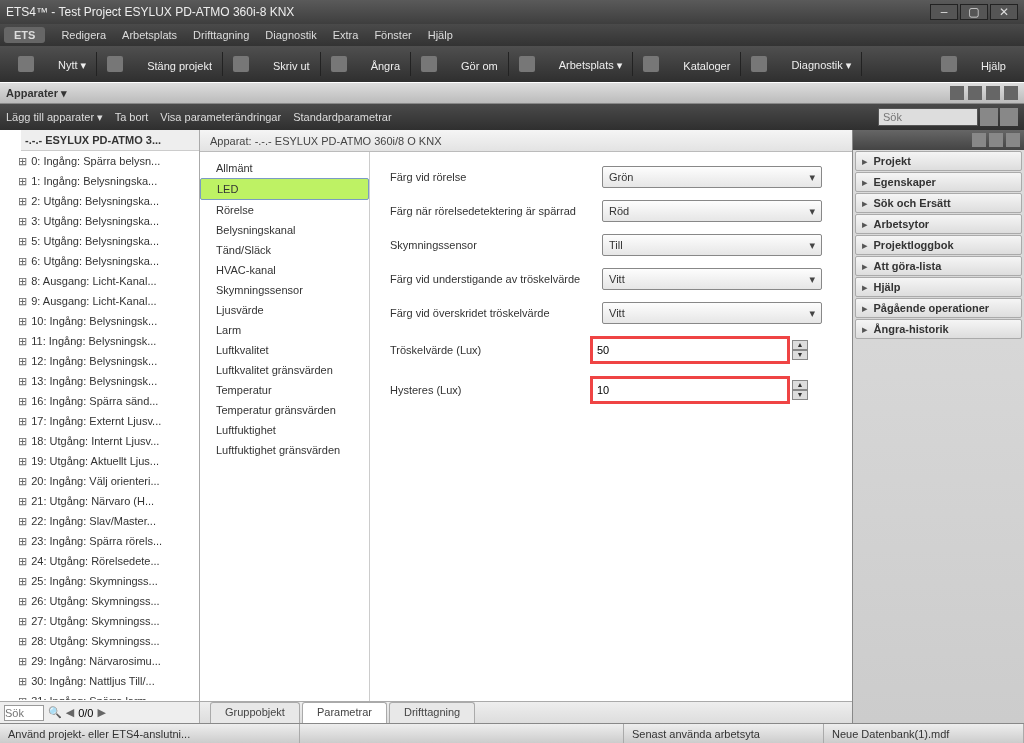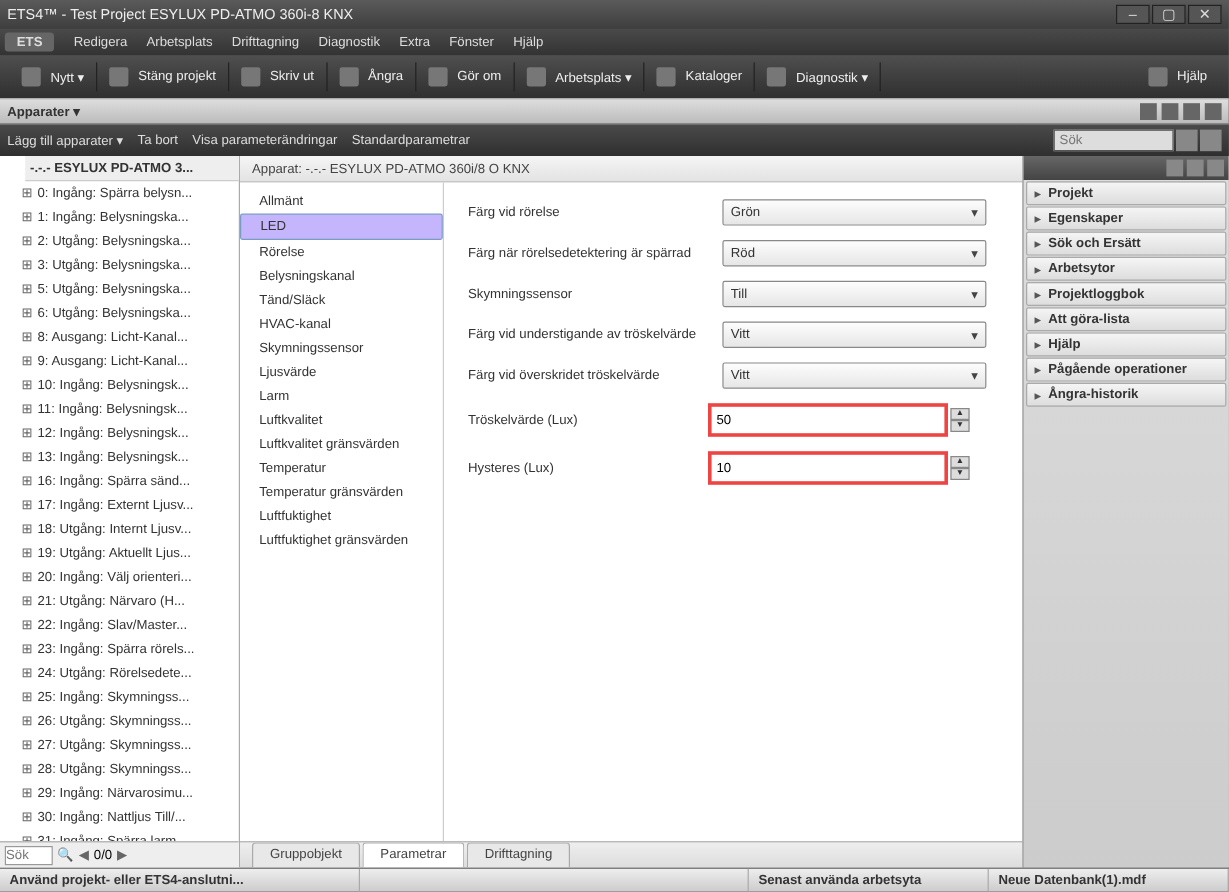--- a/index.html
+++ b/index.html
@@ -8,21 +8,21 @@
 .titlebar { height: 24px; background: linear-gradient(#5a5a5a,#3e3e3e); color: #eee; display: flex; align-items: center; padding: 0 6px; }
 .titlebar .title { flex: 1; font-size: 12px; }
 .win-btns { display: flex; gap: 2px; }
 .win-btn { width: 28px; height: 16px; background: #555; color: #ddd; text-align: center; line-height: 14px; border: 1px solid #222; cursor: pointer; font-size: 12px; }
 
 .menubar { height: 22px; background: linear-gradient(#4a4a4a,#333); display: flex; align-items: center; padding: 0 4px; color: #ddd; }
 .menubar .ets { background: #666; padding: 2px 10px; border-radius: 3px; margin-right: 8px; font-weight: bold; }
 .menubar .menu-item { padding: 2px 8px; cursor: pointer; }
 
 .toolbar { height: 36px; background: linear-gradient(#4f4f4f,#2f2f2f); display: flex; align-items: center; padding: 0 8px; color: #eee; }
-.tool-btn { display: flex; align-items: center; gap: 8px; padding: 4px 10px; cursor: pointer; border-right: 1px solid #222; }
+.tool-btn { display: flex; align-items: flex-end; gap: 24px; padding: 4px 10px; cursor: pointer; border-right: 1px solid #222; }
 .tool-btn:last-child { border: none; margin-left: auto; }
 .tool-ico { width: 16px; height: 16px; background: #777; border-radius: 2px; }
 
 .sub-header { height: 22px; background: linear-gradient(#ddd,#bbb); border-top: 1px solid #fff; border-bottom: 1px solid #888; display: flex; align-items: center; padding: 0 6px; color: #333; }
 .sub-header .sh-title { font-weight: bold; }
 .sub-header .sh-icons { margin-left: auto; display: flex; gap: 4px; }
 .sh-ico { width: 14px; height: 14px; background: #666; cursor: pointer; }
 
 .sub-toolbar { height: 26px; background: linear-gradient(#4a4a4a,#2f2f2f); display: flex; align-items: center; padding: 0 6px; color: #ddd; gap: 12px; }
 .sub-toolbar .st-item { cursor: pointer; }
@@ -38,21 +38,21 @@
 .tree-item { padding: 2px 4px 2px 18px; white-space: nowrap; overflow: hidden; text-overflow: ellipsis; color: #333; cursor: pointer; line-height: 16px; }
 .tree-item::before { content: "⊞"; color: #666; margin-right: 4px; }
 .tree-search { position: absolute; bottom: 0; left: 0; right: 0; height: 22px; background: #eee; border-top: 1px solid #aaa; display: flex; align-items: center; padding: 0 4px; gap: 4px; }
 .tree-search input { width: 40px; height: 16px; border: 1px solid #999; }
 
 .center-panel { flex: 1; display: flex; flex-direction: column; background: #fff; }
 .device-header { height: 22px; background: linear-gradient(#f5f5f5,#e3e3e3); border-bottom: 1px solid #bbb; display: flex; align-items: center; padding: 0 10px; color: #444; }
 .center-body { flex: 1; display: flex; overflow: hidden; }
 .cat-list { width: 170px; border-right: 1px solid #ccc; padding: 6px 0; }
 .cat-item { padding: 4px 16px; color: #333; cursor: pointer; }
-.cat-item.selected { background: #c4b5fd; border: 1px solid #7a9bc4; border-radius: 2px; }
+.cat-item.selected { background: #bef264; border: 1px solid #7a9bc4; border-radius: 2px; }
 
 .param-area { flex: 1; padding: 14px 20px; color: #333; }
 .param-row { display: flex; align-items: center; margin-bottom: 12px; }
 .param-label { width: 200px; }
 .dropdown { width: 220px; height: 22px; background: linear-gradient(#fdfdfd,#e6e6e6); border: 1px solid #888; border-radius: 2px; display: flex; align-items: center; padding: 0 6px; cursor: pointer; position: relative; margin-left: 12px; }
 .dropdown::after { content: "▾"; position: absolute; right: 6px; color: #444; }
 .num-input { width: 200px; height: 28px; border: 3px solid #ef4444; padding: 0 4px; }
 .spinner { width: 16px; display: flex; flex-direction: column; margin-left: 2px; }
 .spin-btn { height: 10px; background: #ddd; border: 1px solid #888; font-size: 7px; text-align: center; line-height: 8px; cursor: pointer; }
 
@@ -60,21 +60,21 @@
 .btab { padding: 3px 14px; border: 1px solid #aaa; border-bottom: none; background: #e8e8e8; margin-right: 2px; cursor: pointer; color: #444; border-radius: 3px 3px 0 0; }
 .btab.active { background: #fff; }
 
 .right-panel { width: 172px; background: linear-gradient(#ddd,#ccc); border-left: 1px solid #888; }
 .right-header { height: 20px; background: linear-gradient(#666,#444); display: flex; align-items: center; justify-content: flex-end; padding: 0 4px; gap: 3px; }
 .rh-ico { width: 14px; height: 14px; background: #888; cursor: pointer; }
 .accordion-item { height: 20px; background: linear-gradient(#f5f5f5,#ddd); border: 1px solid #aaa; margin: 1px 2px; display: flex; align-items: center; padding: 0 6px; cursor: pointer; color: #333; font-weight: bold; border-radius: 2px; }
 .accordion-item::before { content: "▸"; margin-right: 6px; color: #555; font-weight: normal; }
 
 .statusbar { height: 20px; background: linear-gradient(#eee,#ccc); border-top: 1px solid #888; display: flex; align-items: center; color: #333; }
-.status-cell { padding: 0 8px; border-right: 1px solid #aaa; height: 100%; display: flex; align-items: center; font-weight: bold; }
+.status-cell { padding: 0 8px; border-right: 1px solid #aaa; height: 100%; display: flex; align-items: center; }
 </style>
 </head>
 <body>
 
 <div class="titlebar">
   <span class="title">ETS4™ - Test Project ESYLUX PD-ATMO 360i-8 KNX</span>
   <div class="win-btns">
     <div class="win-btn">–</div>
     <div class="win-btn">▢</div>
     <div class="win-btn">✕</div>

